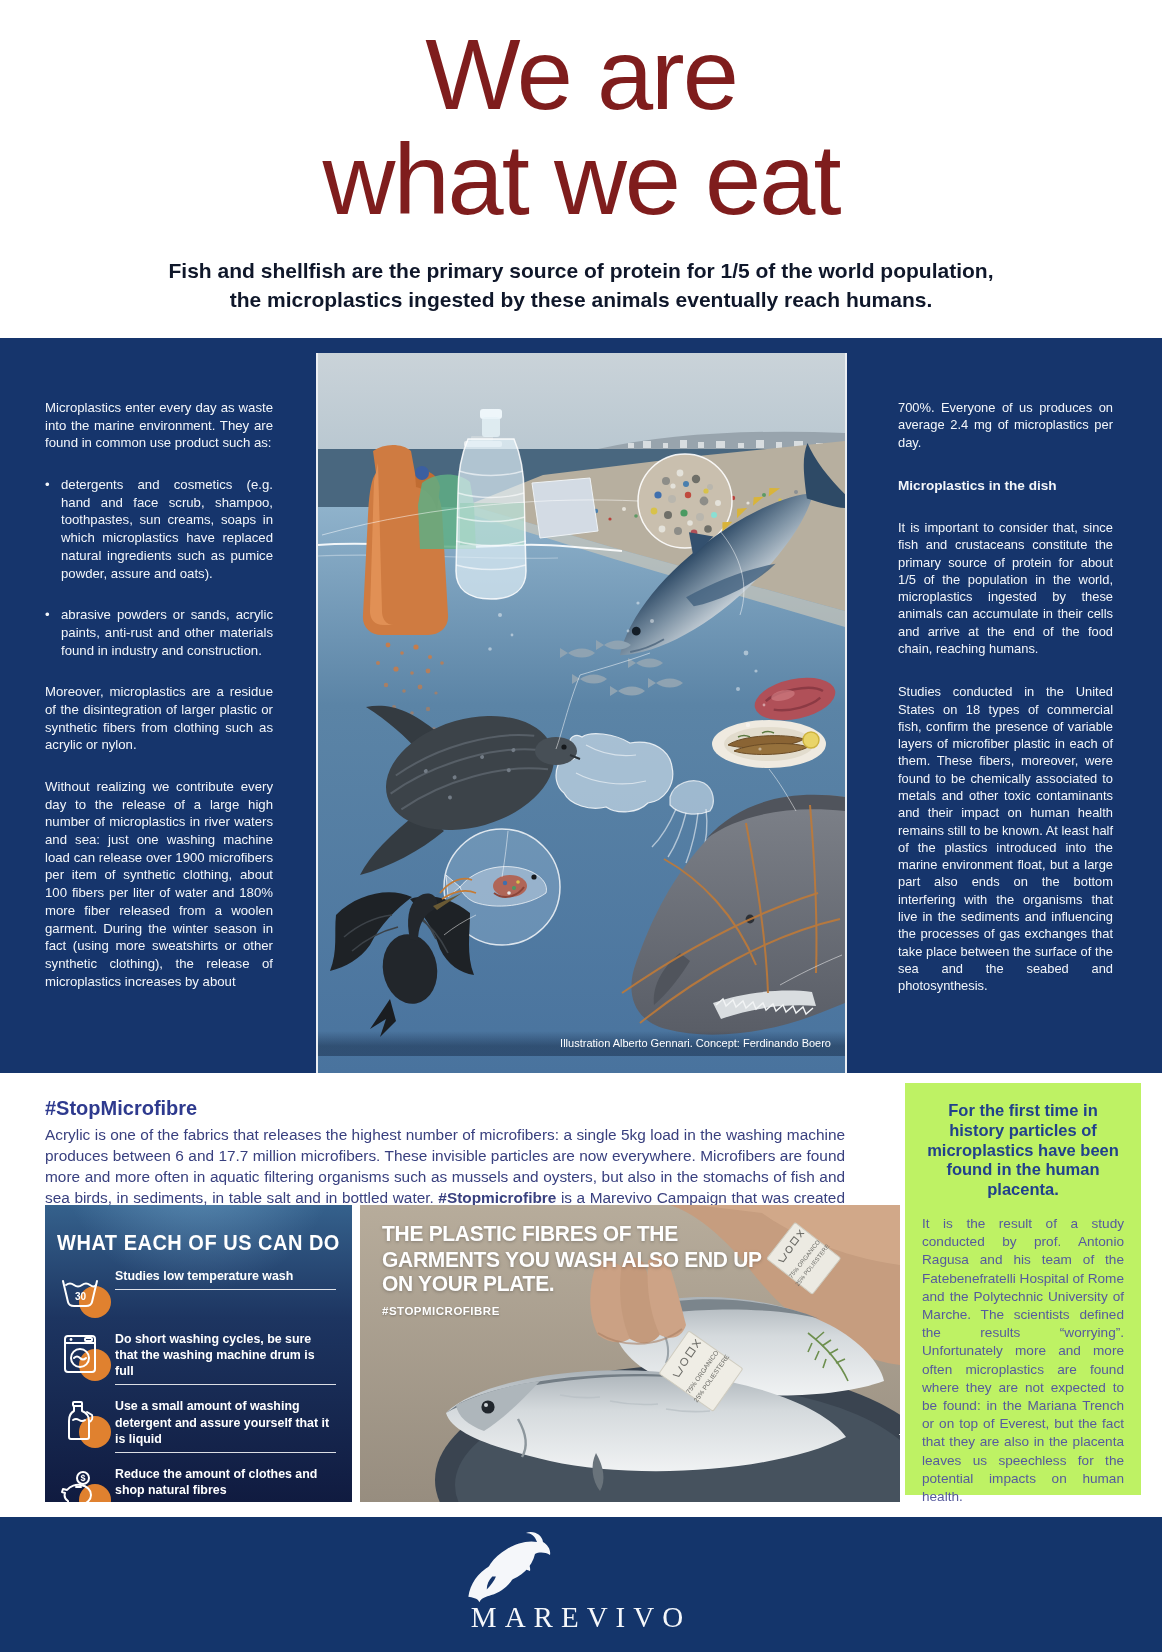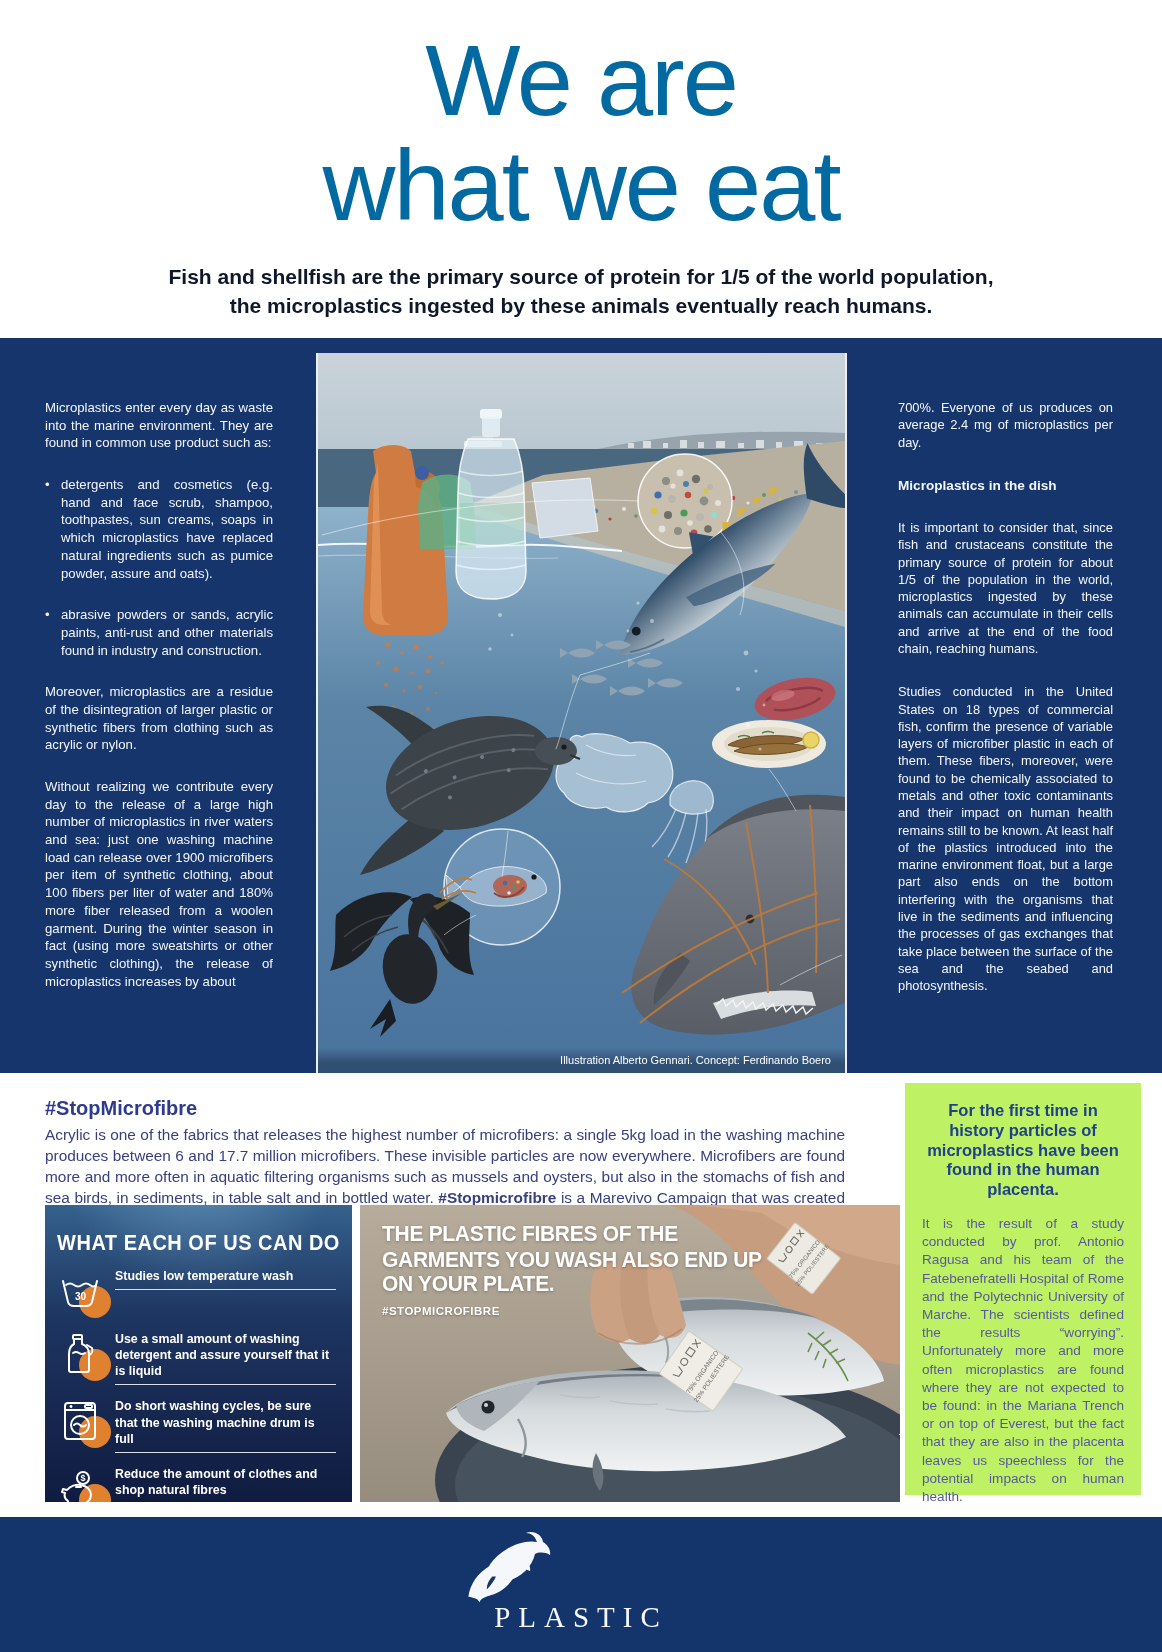--- a/index.html
+++ b/index.html
@@ -2,40 +2,40 @@
 <html><head>
 <meta charset="utf-8">
 <style>
   * { box-sizing: border-box; margin: 0; padding: 0; }
   html,body { background:#ffffff; }
   body { font-family: "Liberation Sans", sans-serif; width:1162px; }
   .poster { position:relative; width:1162px; height:1652px; background:#ffffff; overflow:hidden; }
 
   
   .masthead { position:absolute; top:0; left:0; width:1162px; height:338px; text-align:center; }
-  .title { padding-top:28px; font-weight:400; color:#0369a1; line-height:1.04; letter-spacing:-2px; }
+  .title { padding-top:22px; font-weight:400; color:#7f1d1d; line-height:1.04; letter-spacing:-2px; }
   .title .t-line { display:block; font-size:101px; }
   .subtitle { margin-top:24px; color:#0f172a; font-weight:700; font-size:21px; line-height:1.4; }
   .subtitle span { display:block; }
 
   
   .navy-band { position:absolute; top:338px; left:0; width:1162px; height:735px; background:#16356c; }
   .col { position:absolute; color:#f3f6fa; font-size:13.2px; line-height:1.34; text-align:justify; }
   .col p { margin-bottom:17px;margin-top:24px; }
   .col-left  { left:45px;  top:37px; width:228px; }
   .col-right { left:898px; top:37px; width:215px; font-size:12.9px; }
   .col-right p { margin-bottom:26px; }
   .col-right h3 { font-size:13.6px; font-weight:700; margin-bottom:2px; text-align:left; }
   .bullet { display:flex; }
   .bullet .b { width:16px; flex:0 0 16px; }
 
   .illustration { position:absolute; left:316px; top:15px; width:531px; height:720px;
                   border-left:2px solid rgba(255,255,255,.92); border-right:2px solid rgba(255,255,255,.92); }
   .illustration svg { display:block; }
-  .illu-credit { position:absolute; left:0; bottom:0; width:100%; text-align:right;
+  .illu-credit { position:absolute; left:0; bottom:17px; width:100%; text-align:right;
                  padding:6px 14px 7px; font-size:11px; color:#ffffff;
                  background:linear-gradient(180deg, rgba(10,25,50,0) 0%, rgba(10,25,50,.40) 60%); }
 
   
   .stopmicro { position:absolute; top:1073px; left:0; width:1162px; height:132px; background:#ffffff; }
   .stopmicro h2 { position:absolute; left:45px; top:24px; font-size:20px; color:#2e3a8e; font-weight:700; }
   .stopmicro p  { position:absolute; left:45px; top:51px; width:800px; font-size:15.4px;
                   line-height:1.37; color:#39407f; text-align:justify; }
   .stopmicro strong { font-weight:700; }
 
@@ -409,43 +409,43 @@
           <path d="M9,17 Q13,14 17,17 T25,17 T33,17 T39,17"></path>
           <text x="18" y="32" font-size="10" font-weight="bold" fill="#fff" stroke="none">30</text>
         </svg>
       </div>
       <div class="cd-text">Studies low temperature wash</div>
     </div>
 
     <div class="cd-item">
       <div class="cd-ico">
         <span class="dot"></span>
-        <svg width="46" height="46" viewBox="0 0 46 46" fill="none" stroke="#fff" stroke-width="2" stroke-linecap="round" stroke-linejoin="round">
-          <rect x="16" y="4" width="9" height="4" rx="1"></rect>
-          <path d="M17,8 L17,13 C13,15 12,19 12,23 L12,39 Q12,41 14,41 L30,41 Q32,41 32,39 L32,23 C32,18 30,15 25,13 L25,8 Z"></path>
-          <path d="M32,24 C35,23 36,20 35,17 L30,14"></path>
-          <path d="M16,22 q3,-2 6,0 t6,0"></path>
-        </svg>
-      </div>
-      <div class="cd-text">Use a small amount of washing detergent and assure yourself that it is liquid</div>
-    </div>
-
-    <div class="cd-item">
-      <div class="cd-ico">
-        <span class="dot"></span>
         <svg width="46" height="46" viewBox="0 0 46 46" fill="none" stroke="#fff" stroke-width="2" stroke-linecap="round">
           <rect x="8" y="5" width="30" height="36" rx="3"></rect>
           <line x1="8" y1="12" x2="38" y2="12"></line>
           <circle cx="14" cy="8.5" r="1.4" fill="#fff" stroke="none"></circle>
           <rect x="28" y="7" width="7" height="3" rx="1"></rect>
           <circle cx="23" cy="27" r="9"></circle>
           <path d="M17,27 q3,-3 6,0 t6,0"></path>
         </svg>
       </div>
       <div class="cd-text">Do short washing cycles, be sure that the washing machine drum is full</div>
+    </div>
+
+    <div class="cd-item">
+      <div class="cd-ico">
+        <span class="dot"></span>
+        <svg width="46" height="46" viewBox="0 0 46 46" fill="none" stroke="#fff" stroke-width="2" stroke-linecap="round" stroke-linejoin="round">
+          <rect x="16" y="4" width="9" height="4" rx="1"></rect>
+          <path d="M17,8 L17,13 C13,15 12,19 12,23 L12,39 Q12,41 14,41 L30,41 Q32,41 32,39 L32,23 C32,18 30,15 25,13 L25,8 Z"></path>
+          <path d="M32,24 C35,23 36,20 35,17 L30,14"></path>
+          <path d="M16,22 q3,-2 6,0 t6,0"></path>
+        </svg>
+      </div>
+      <div class="cd-text">Use a small amount of washing detergent and assure yourself that it is liquid</div>
     </div>
 
     <div class="cd-item">
       <div class="cd-ico">
         <span class="dot"></span>
         <svg width="46" height="46" viewBox="0 0 46 46" fill="none" stroke="#fff" stroke-width="2" stroke-linecap="round" stroke-linejoin="round">
           <circle cx="26" cy="12" r="6"></circle>
           <text x="23.4" y="15.4" font-size="9" font-weight="bold" fill="#fff" stroke="none">$</text>
           <path d="M10,24 C13,20 19,18 24,19 C30,20 34,24 34,29 C34,32 32,35 29,37 L29,40 L25,40 L24,38 C21,38.6 18,38.4 16,37.6 L15,40 L11,40 L11,35 C8,33 7,30 8,27 L5,26 L6,23 Z"></path>
           <line x1="19" y1="21" x2="24" y2="21"></line>
@@ -537,17 +537,17 @@
       <svg width="96" height="72" viewBox="0 0 96 72" fill="#f5f7fa">
         <g transform="translate(14,0)">
           <path d="M8,52 C10,38 18,26 32,18 C40,13 52,9 62,11 C60,5 56,2 51,2 C59,-1 67,4 68,11 C73,14 76,19 75,24 C70,21 64,21 60,23 C57,36 46,46 33,50 C27,52 22,53 20,58 C18,53 12,53 8,52 Z"></path>
           <path d="M34,30 C30,34 28,39 28,44 C32,40 36,35 38,30 Z" fill="#14356b"></path>
         </g>
         <g transform="translate(0,18) scale(0.92)">
           <path d="M8,52 C10,38 18,26 32,18 C40,13 52,9 62,11 C60,5 56,2 51,2 C59,-1 67,4 68,11 C73,14 76,19 75,24 C70,21 64,21 60,23 C57,36 46,46 33,50 C27,52 22,53 20,58 C18,53 12,53 8,52 Z"></path>
           <path d="M34,30 C30,34 28,39 28,44 C32,40 36,35 38,30 Z" fill="#14356b"></path>
         </g>
       </svg>
-      <div class="brand">PLASTIC</div>
+      <div class="brand">MAREVIVO</div>
     </div>
   </footer>
 
 </div>
 
 </body></html>

